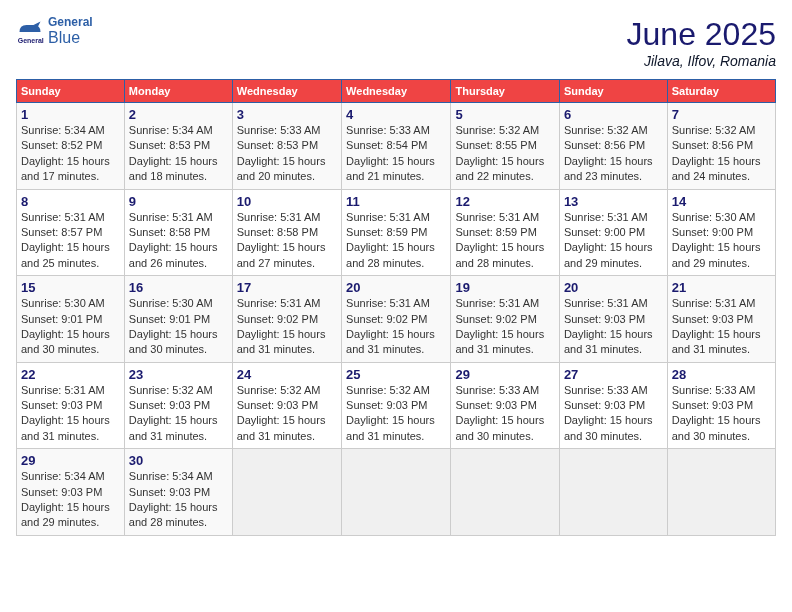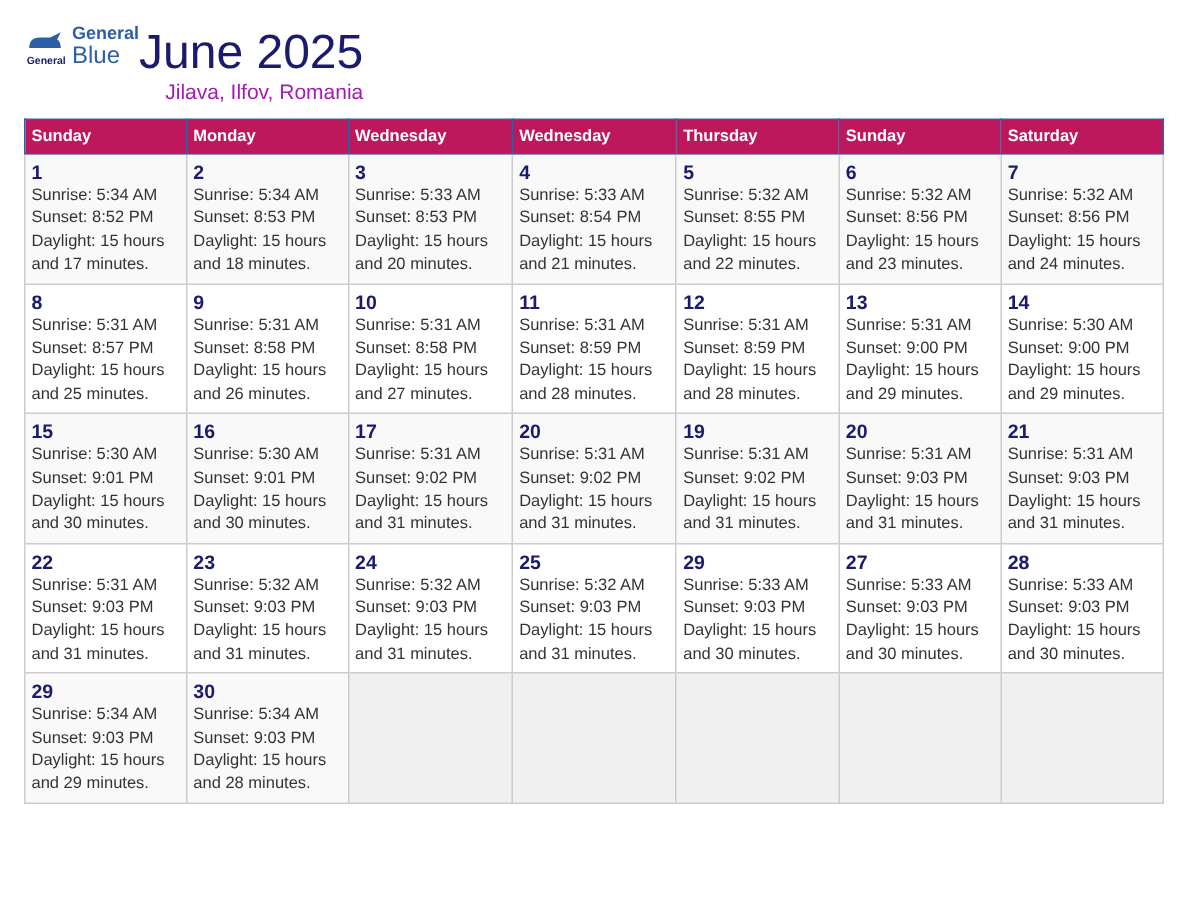--- a/index.html
+++ b/index.html
@@ -11,20 +11,21 @@
       overflow: hidden;
     }
     .page {
       width: 792px;
       height: 612px;
       background: white;
       padding: 16px 16px 12px 16px;
     }
     .header-row {
       display: flex;
+      justify-content: space-between;
       align-items: flex-start;
       margin-bottom: 10px;
     }
     .logo {
       display: flex;
       align-items: center;
       gap: 4px;
     }
     .logo-icon {
       width: 28px;
@@ -33,29 +34,30 @@
     .title-block {
       text-align: right;
     }
     .cal-title {
       font-size: 32px;
       font-weight: normal;
       color: #1a1a6e;
     }
     .cal-subtitle {
       font-size: 14px;
-      color: #a21caf;
+      color: #0f172a;
+      font-style: italic;
     }
     .calendar {
       width: 100%;
       border-collapse: collapse;
       font-size: 9.5px;
     }
     .calendar thead th {
-      background: #be185d;
+      background: #ef4444;
       color: white;
       font-size: 11px;
       font-weight: bold;
       padding: 5px 4px;
       text-align: left;
       border: 1px solid #2d5fa6;
       margin-top: 28px;
     }
     .calendar tbody td {
       vertical-align: top;

